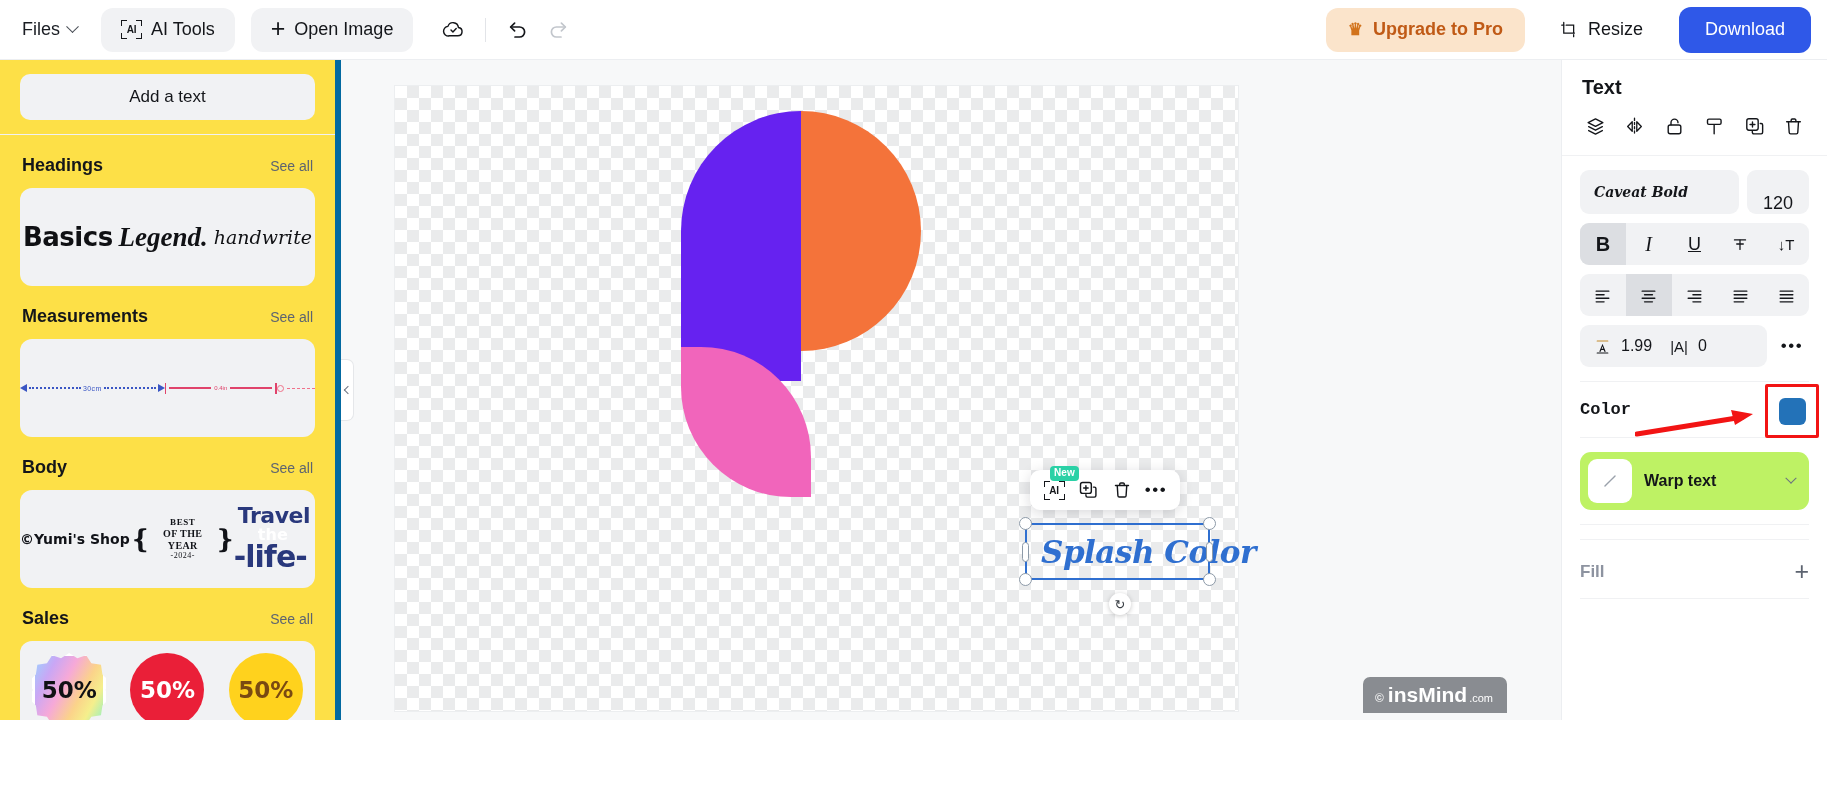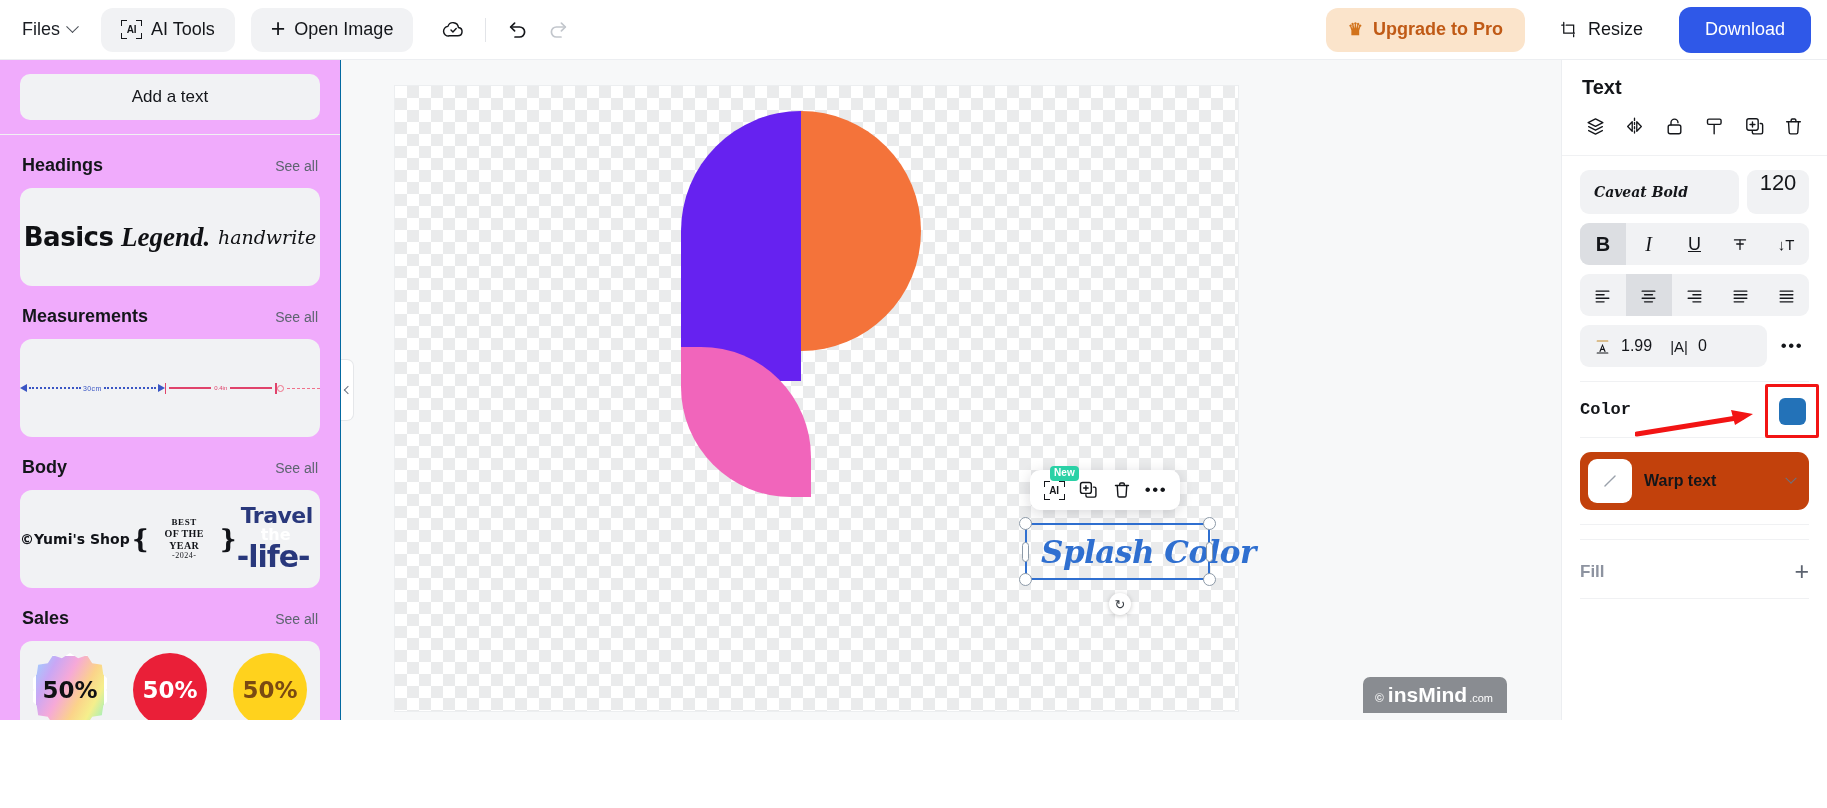--- a/index.html
+++ b/index.html
@@ -68,21 +68,21 @@
     font-size:18px; font-weight:500; cursor:pointer;
     display:flex; align-items:center;
   }
 
   
   .body-row { flex: 1 1 auto; display: flex; min-height: 0; position: relative; }
 
   
   .leftpanel {
     width: 341px; flex: 0 0 341px;
-    background: #f0abfc; border-right: 1px solid #0369a1;
+    background: #fde047; border-right: 6px solid #0369a1;
     display:flex; flex-direction:column; overflow:hidden; position:relative;justify-content:flex-end;
   }
   .addtext-wrap { padding: 14px 20px 14px 20px; border-bottom:1px solid #f0f1f3;}
   .addtext {
     height: 46px; border-radius: 10px; background:#f1f2f4;
     display:flex; align-items:center; justify-content:center;
     font-size:17px; color:#14161a; cursor:pointer;
   }
   .lp-scroll { flex:1 1 auto; overflow:hidden; padding: 0 20px; }
   .sec-head {
@@ -249,22 +249,22 @@
   .rp-sect { padding: 14px 18px 0 18px; }
   .font-row { display:flex; gap:8px; }
   .font-name {
     flex:1 1 auto; height:44px; background:#f1f2f4; border-radius:9px;
     display:flex; align-items:center; padding: 0 14px;
     font-family:"DejaVu Serif", serif; font-style:italic; font-weight:700; font-size:14px;
     color:#14161a; cursor:pointer;
   }
   .font-size {
     width:62px; height:44px; background:#f1f2f4; border-radius:9px;
-    display:flex; align-items:flex-start; justify-content:center;
-    font-size:22px; color:#14161a; cursor:pointer;
+    display:flex; align-items:flex-end; justify-content:center;
+    font-size:18px; color:#14161a; cursor:pointer;
   }
   .seg {
     display:flex; margin-top:9px; background:#f1f2f4; border-radius:9px; overflow:hidden; height:42px;
   }
   .seg > div {
     flex:1 1 0; display:flex; align-items:center; justify-content:center; cursor:pointer; color:#14161a;
   }
   .seg > div.on { background:#dcdee2; }
   .sp-row {
     display:flex; align-items:center; margin-top:9px; gap:8px;
@@ -286,21 +286,21 @@
   .color-label { font-size:17px; font-weight:700; color:#14161a;}
   .color-hl {
     width:54px; height:54px; border:3px solid #f21414; border-radius:2px;
     display:flex; align-items:center; justify-content:center; background:#fff;
     position:absolute; right:8px; top:2px;
   }
   .color-chip { width:27px; height:27px; border-radius:6px; cursor:pointer; }
   .red-arrow { position:absolute; right:62px; top:26px; width:130px; height:30px; pointer-events:none;}
 
   .wrap-card {
-    margin: 0 18px; height:58px; background:#c2410c; border-radius:11px;
+    margin: 0 18px; height:58px; background:#bef264; border-radius:11px;
     display:flex; align-items:center; padding: 0 14px 0 8px; gap:12px; cursor:pointer;
   }
   .wrap-thumb {
     width:44px; height:44px; background:#fff; border-radius:9px;
     display:flex; align-items:center; justify-content:center;
   }
   .wrap-label { flex:1 1 auto; font-size:16px; font-weight:700; color:#14161a;}
   .wrap-chev { width:8px;height:8px;border-right:1.6px solid #6b7280;border-bottom:1.6px solid #6b7280;transform:rotate(45deg) translate(-2px,-2px);}
   .effects-row { display:flex; gap:8px; margin: 0 18px; align-items:stretch;}
   .effects-card {

